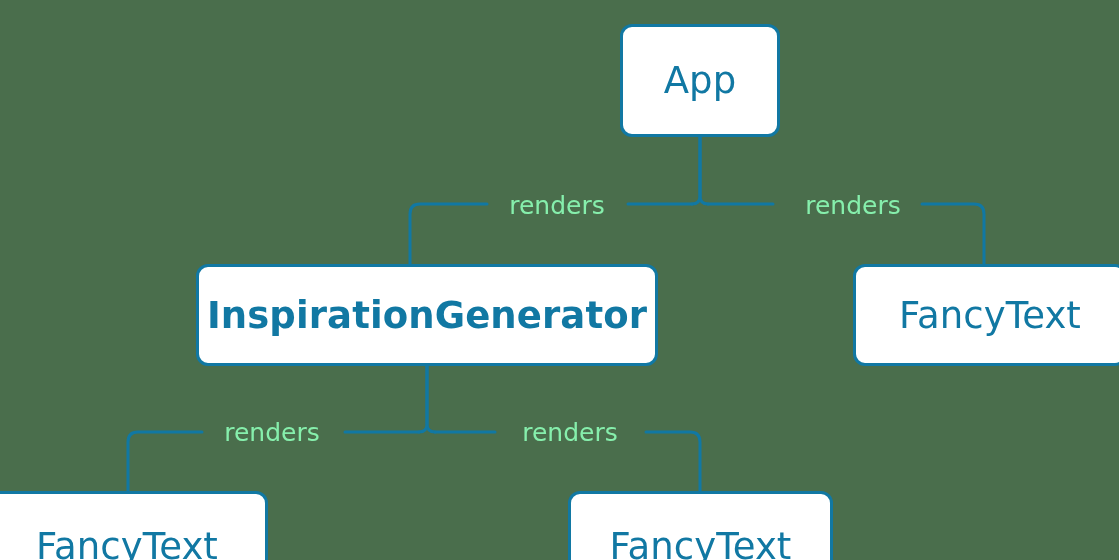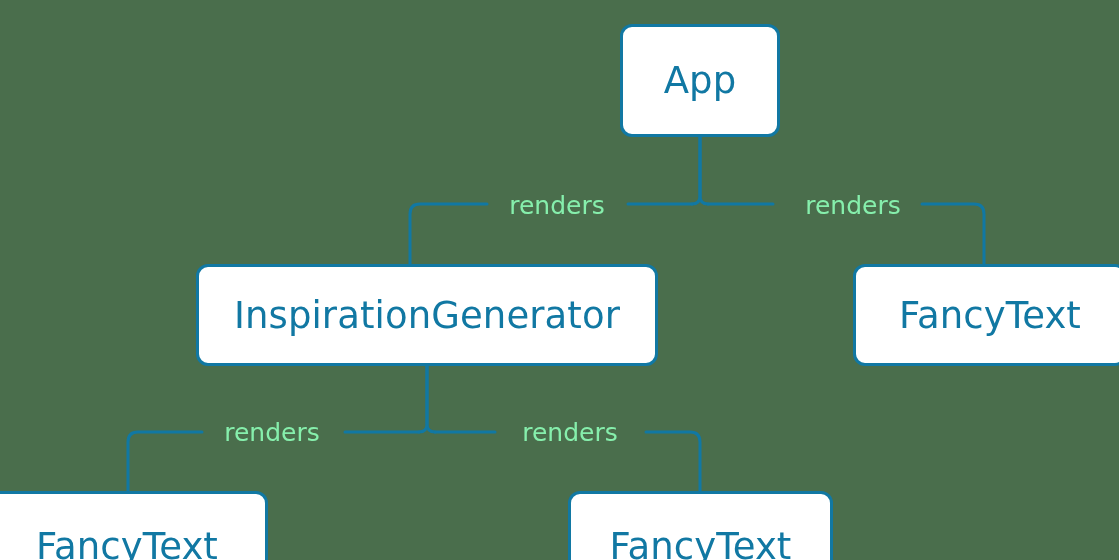--- a/index.html
+++ b/index.html
@@ -47,21 +47,21 @@
     white-space: nowrap;
   }
   
   #node-app        { left: 620px; top: -12px;  width: 160px; height: 113px; }
   #node-insp       { left: 196px; top: 228px;  width: 462px; height: 102px; }
   #node-fancy-right{ left: 853px; top: 228px;  width: 274px; height: 102px; }
   #node-fancy-left { left: -14px; top: 455px;  width: 282px; height: 110px; }
   #node-copyright  { left: 568px; top: 455px;  width: 265px; height: 110px; }
 
   #node-app .node-label { font-size: 37px; }
-  #node-insp .node-label { font-size: 37px; }
+  #node-insp .node-label { font-size: 37px; font-weight: bold; }
   #node-fancy-right .node-label { font-size: 37px; }
   #node-fancy-left .node-label { font-size: 37px; }
   #node-copyright .node-label { font-size: 37px; }
 
   .edge-label {
     position: absolute;
     color: #86efac;
     font-size: 25px;
     line-height: 1;
     white-space: nowrap;

